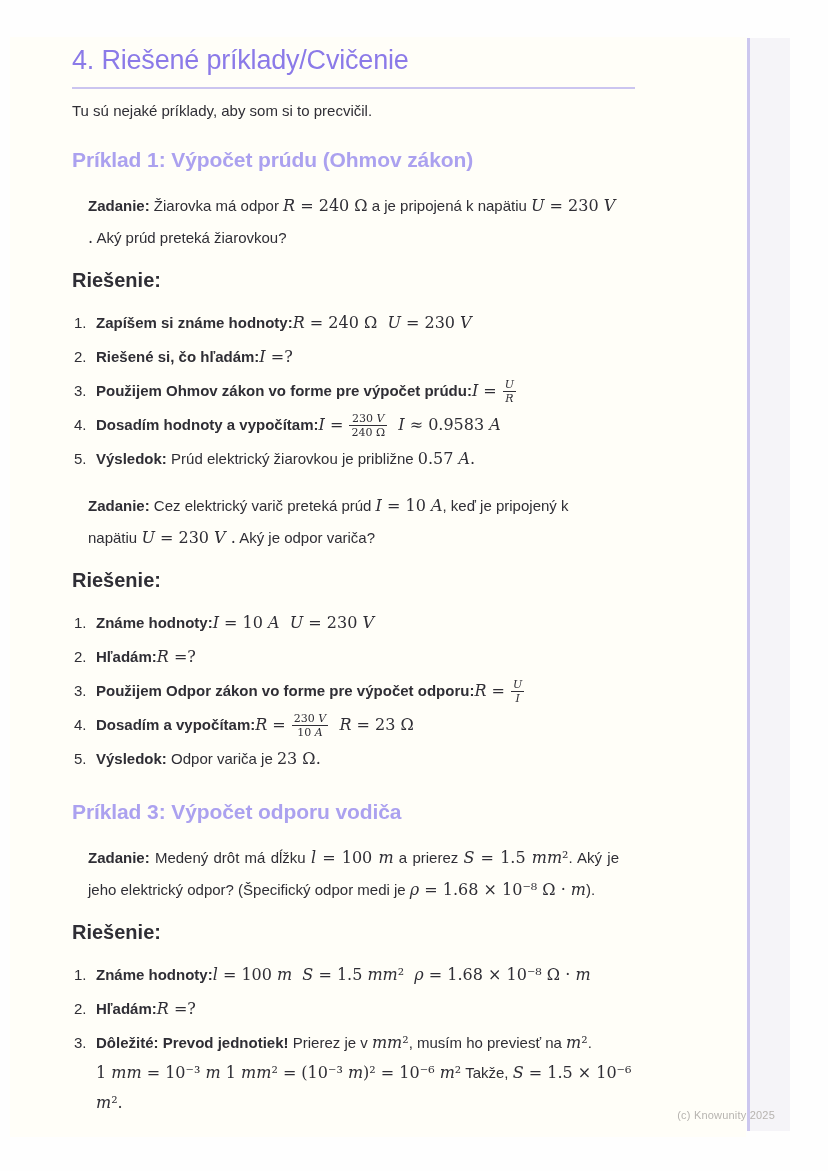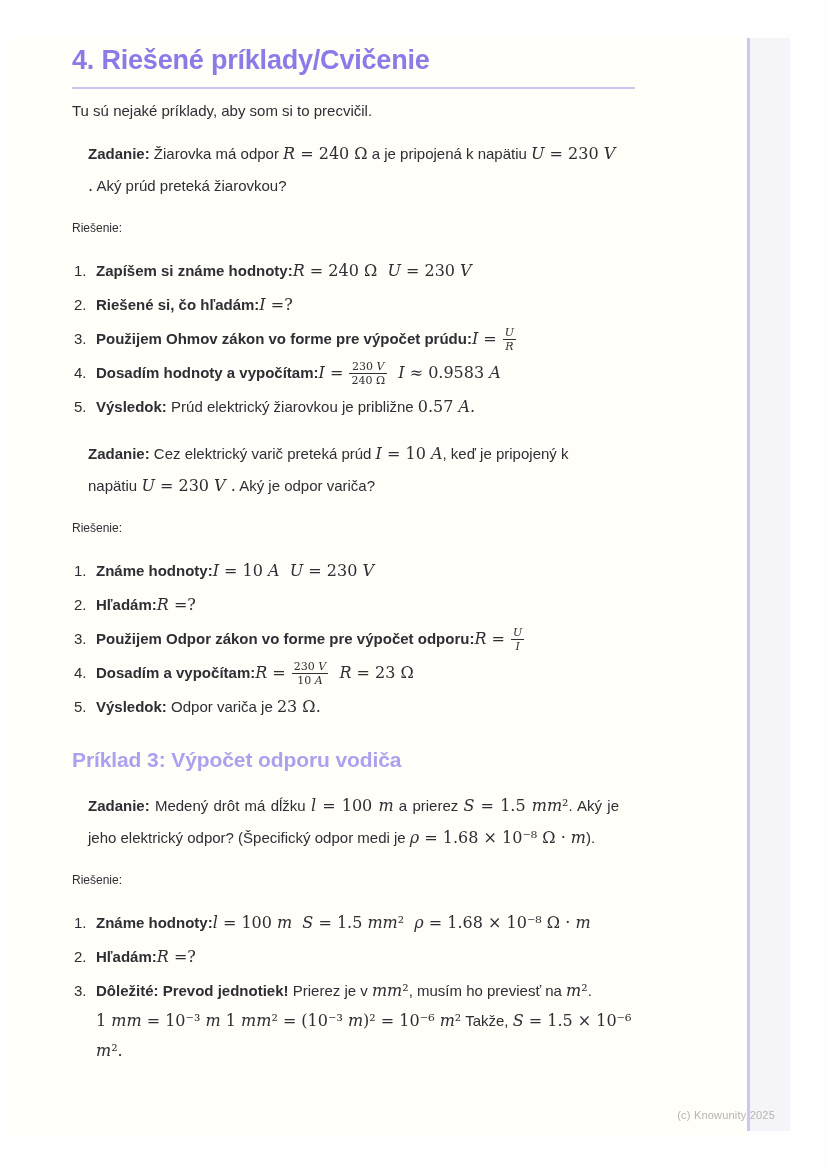--- a/index.html
+++ b/index.html
@@ -17,32 +17,32 @@
     width:828px;height:1171px;position:relative;overflow:hidden;
     background:#fefefe;color:var(--text);
     font-family:"Liberation Sans","DejaVu Sans",sans-serif;
   }
   .page{
     position:absolute;left:10px;top:37px;width:736px;height:1100px;
     background:var(--page-bg);box-sizing:border-box;
     padding:6px 111px 0 62px;overflow:hidden;
   }
   .page-title{
-    font-size:27px;line-height:34px;font-weight:700;color:var(--accent);
+    font-size:27px;line-height:34px;font-weight:400;color:var(--accent);
     margin:0;letter-spacing:-0.2px;
   }
   .divider{height:2px;background:var(--divider);border:0;margin:10px 0 0 0;}
   .intro{font-size:15px;line-height:22px;margin:11px 0 0 0;}
   section h2{
     font-size:21px;line-height:28px;font-weight:700;color:var(--subheading);
     margin:24px 0 12px 0;letter-spacing:-0.1px;
   }
   .task{font-size:15px;line-height:32px;margin:16px;}
   .task.justify{text-align:justify;}
-  .sol-label{font-weight:400;font-size:12px;line-height:21px;margin:12px 0 0 0;}
+  .sol-label{font-weight:700;font-size:20px;line-height:21px;margin:12px 0 0 0;}
   ol.steps{list-style:none;margin:17px 0 0 0;padding:0 0 0 24px;}
   ol.steps li{position:relative;margin:0 0 4px 0;font-size:15px;line-height:30px;}
   ol.steps li .num{position:absolute;left:-22px;}
   .run-b{font-weight:700;}
   .run-mi,.run-mn{font-family:"DejaVu Serif","Liberation Serif",serif;font-size:16px;}
   .run-mi{font-style:italic;}
   .frac{
     display:inline-block;text-align:center;vertical-align:-0.55em;
     font-family:"DejaVu Serif","Liberation Serif",serif;
     font-size:11px;line-height:13px;padding:0 1px;
@@ -59,20 +59,21 @@
 </style>
 </head>
 <body>
 
 <div class="page">
   <h1 class="page-title">4. Riešené príklady/Cvičenie</h1>
   <hr class="divider">
   <p class="intro">Tu sú nejaké príklady, aby som si to precvičil.</p>
   <div id="sections">
   <section>
+    <h2>Príklad 1: Výpočet prúdu (Ohmov zákon)</h2>
     <p class="task"><span class="run-b">Zadanie:</span><span class="run-t"> Žiarovka má odpor </span><span class="run-mi">R</span><span class="run-mn"> = 240 Ω</span><span class="run-t"> a je pripojená k napätiu </span><span class="run-mi">U</span><span class="run-mn"> = 230 </span><span class="run-mi">V</span><span class="run-mn"> .</span><span class="run-t"> Aký prúd preteká žiarovkou?</span></p>
     <p class="sol-label">Riešenie:</p>
     <ol class="steps">
           <li><span class="num">1.</span><span class="run-b">Zapíšem si známe hodnoty:</span><span class="run-mi">R</span><span class="run-mn"> = 240 Ω&nbsp;&nbsp;</span><span class="run-mi">U</span><span class="run-mn"> = 230 </span><span class="run-mi">V</span></li>
           <li><span class="num">2.</span><span class="run-b">Riešené si, čo hľadám:</span><span class="run-mi">I</span><span class="run-mn"> =?</span></li>
           <li><span class="num">3.</span><span class="run-b">Použijem Ohmov zákon vo forme pre výpočet prúdu:</span><span class="run-mi">I</span><span class="run-mn"> = </span><span class="frac"><span class="fn"><span class="run-mi">U</span></span><span class="fd"><span class="run-mi">R</span></span></span></li>
           <li><span class="num">4.</span><span class="run-b">Dosadím hodnoty a vypočítam:</span><span class="run-mi">I</span><span class="run-mn"> = </span><span class="frac"><span class="fn"><span class="run-mn">230 </span><span class="run-mi">V</span></span><span class="fd"><span class="run-mn">240 Ω</span></span></span><span class="run-mn">&nbsp;&nbsp;</span><span class="run-mi">I</span><span class="run-mn"> ≈ 0.9583 </span><span class="run-mi">A</span></li>
           <li><span class="num">5.</span><span class="run-b">Výsledok:</span><span class="run-t"> Prúd elektrický žiarovkou je približne </span><span class="run-mn">0.57 </span><span class="run-mi">A</span><span class="run-mn">.</span></li>
         </ol>
   </section>

